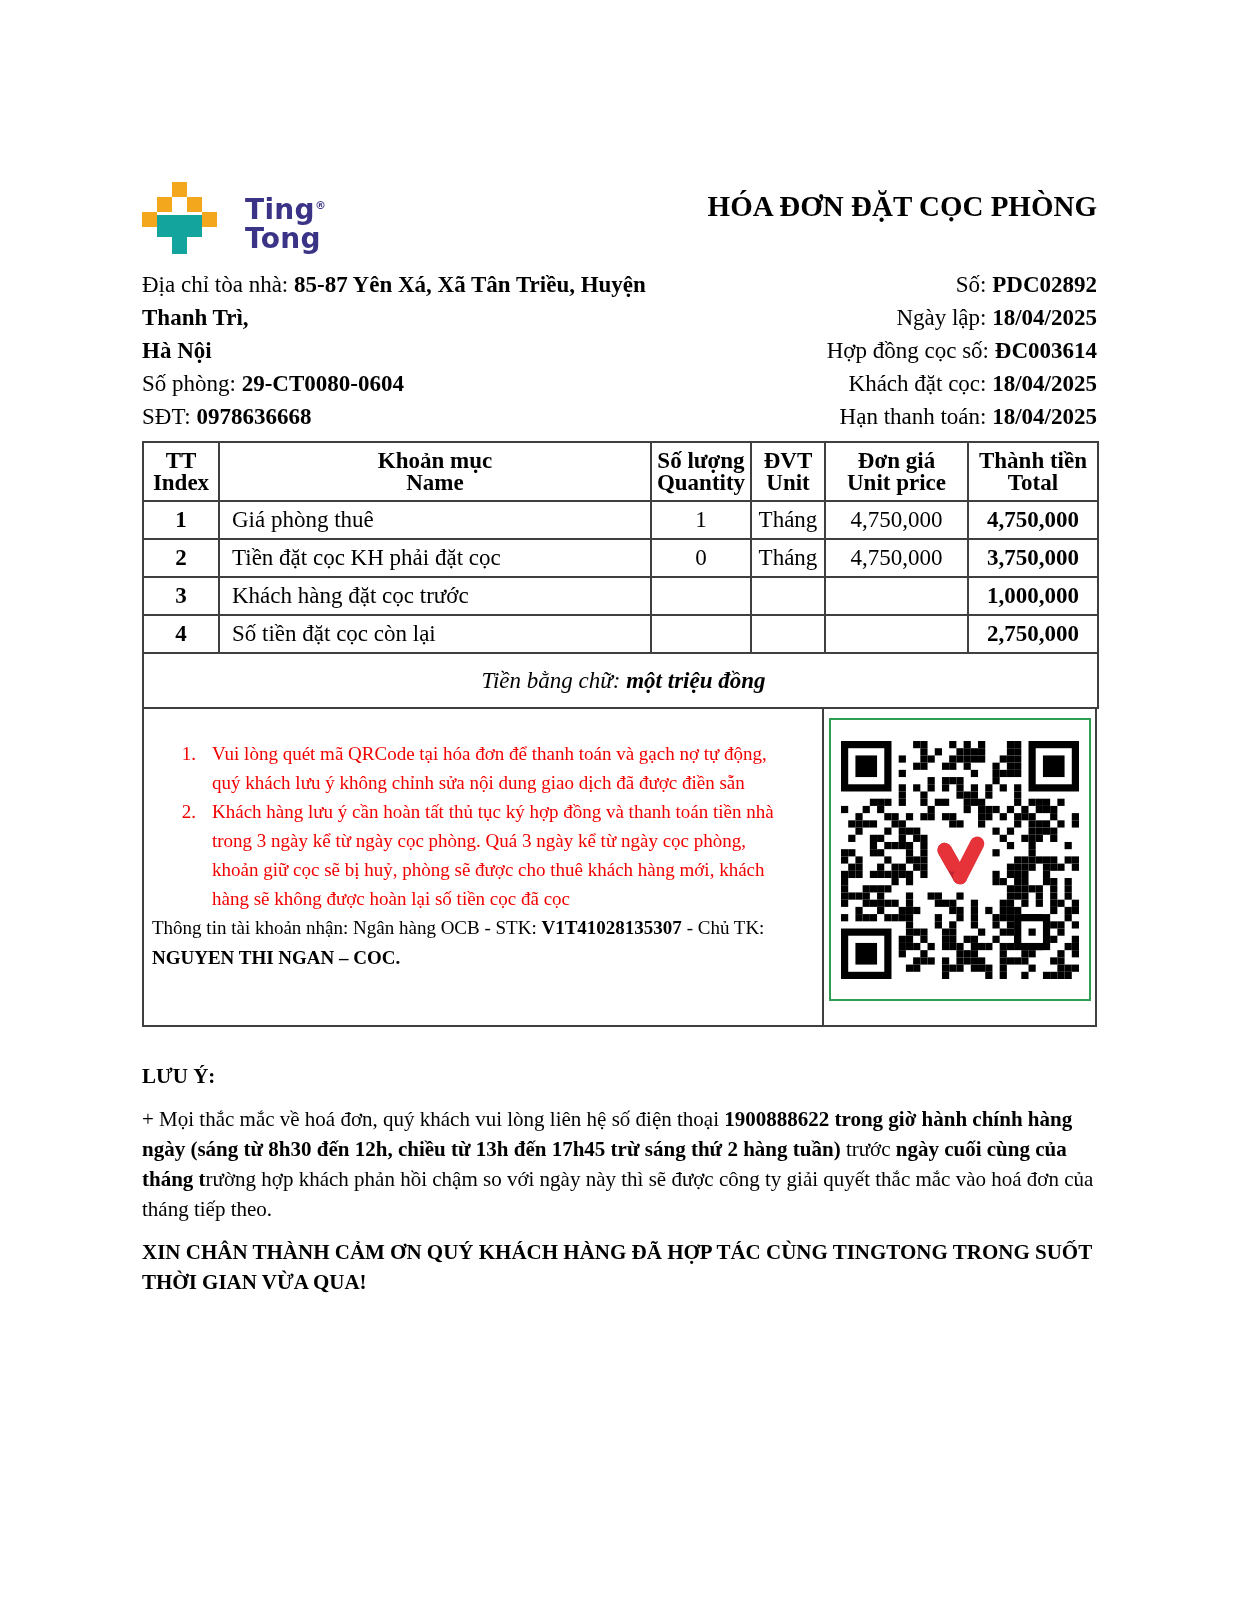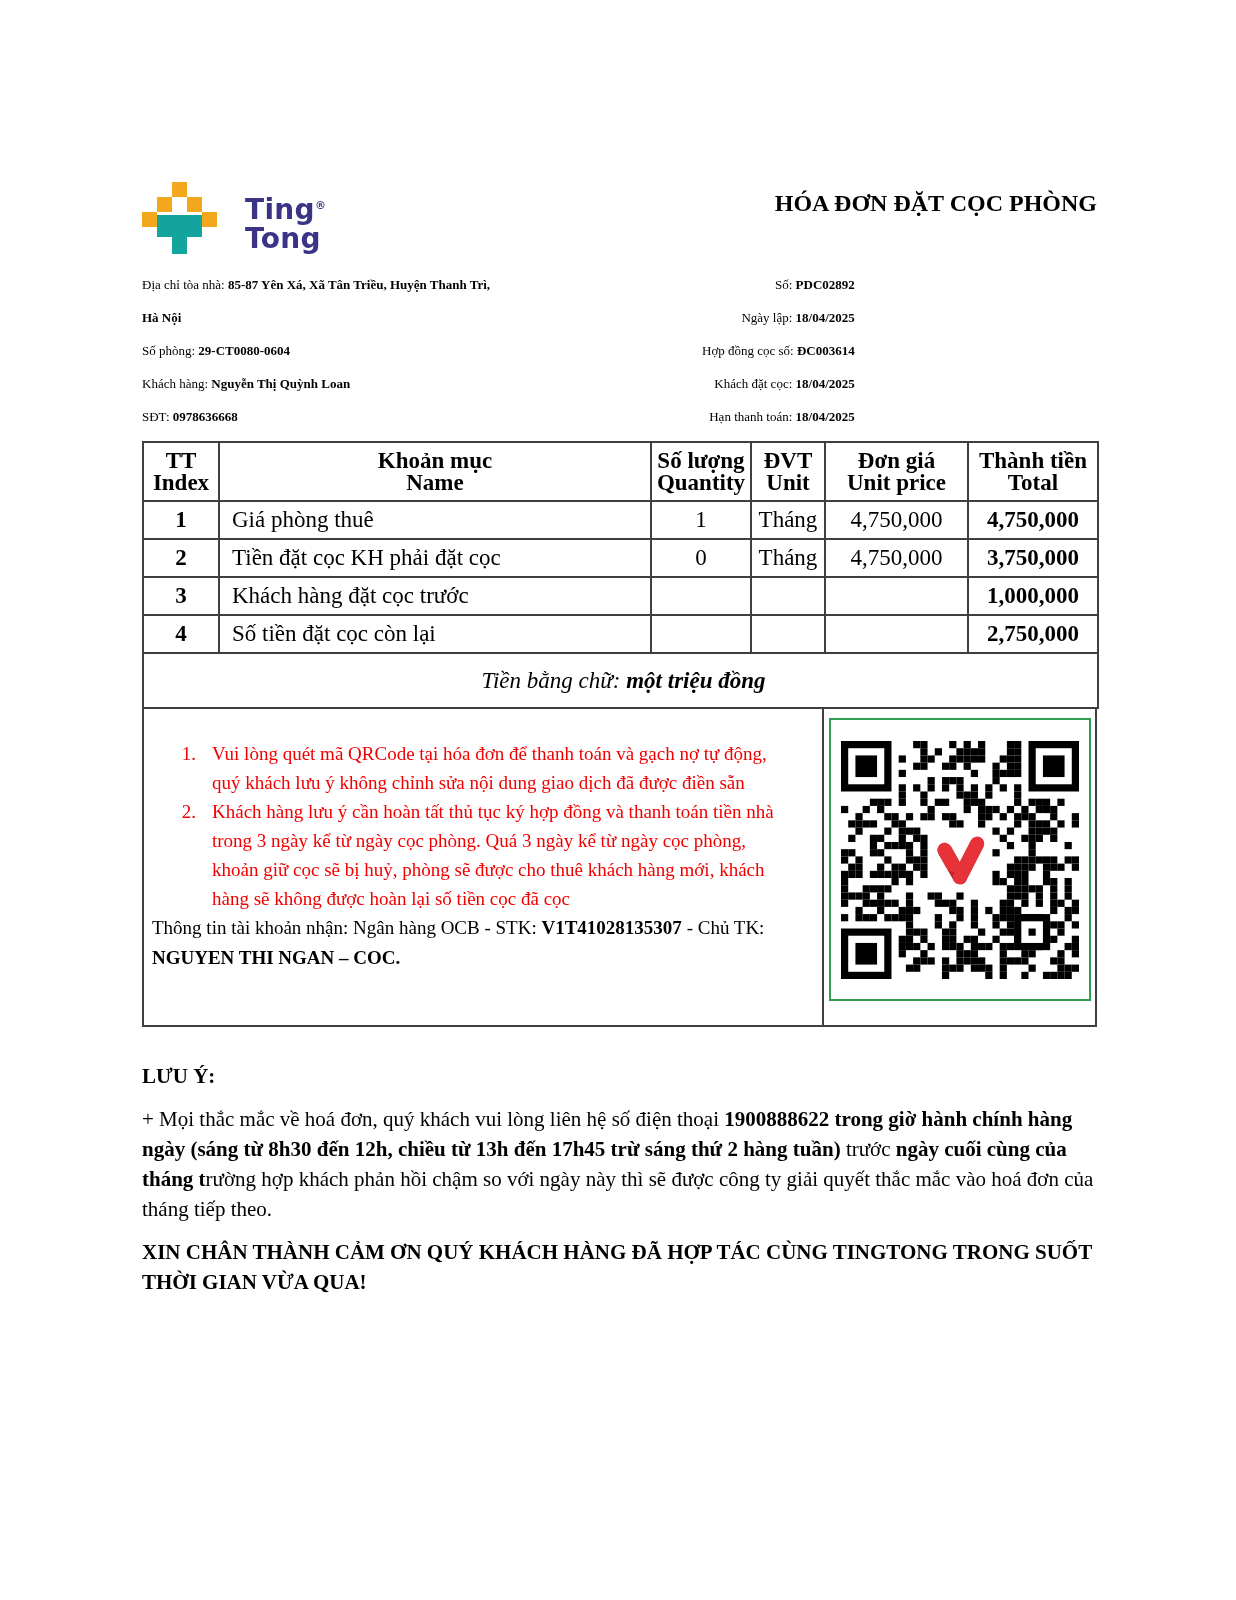--- a/index.html
+++ b/index.html
@@ -21,24 +21,24 @@
   .px { position:absolute; width:15px; height:15px; }
   .px.y { background: var(--logo-yellow, #f2a71c); }
   .tealblock { position:absolute; left:15px; top:33px; width:45px; height:22px; background: var(--logo-teal, #12a49d); }
   .tealstem  { position:absolute; left:30px; top:55px; width:15px; height:17px; background: var(--logo-teal, #12a49d); }
   .logo-text {
     font-family:"DejaVu Sans", sans-serif; font-weight:bold;
     color: var(--logo-navy, #3b3486);
     font-size:28px; line-height:29px; letter-spacing:0.3px; padding-top:8px;
   }
   .logo-text sup { font-size:11px; }
-  .doc-title { font-size:24px; font-weight:bold; padding-top:8px; }
+  .doc-title { font-size:29px; font-weight:bold; padding-top:8px; }
 
   
-  .info-row { display:flex; justify-content:flex-start; margin-top:8px; font-size:13px; line-height:33px; }
+  .info-row { display:flex; justify-content:space-between; margin-top:8px; font-size:23px; line-height:33px; }
   .info-left { width:560px; }
   .info-right { text-align:right; }
 
   
   table.inv { border-collapse:collapse; margin-top:8px; width:955px; font-size:23px; table-layout:fixed; }
   table.inv th, table.inv td { border:2px solid #3f3f3f; padding:0 4px; text-align:center; vertical-align:middle; }
   table.inv th { height:59px; }
   table.inv td { height:38px; }
   th .hline { display:block; line-height:22px; }
   .name-cell { text-align:left !important; padding-left:12px !important; }
@@ -99,23 +99,20 @@
     </div>
 
     <div class="info-row">
       <div class="info-left">
         <div>
           <span>Địa chỉ tòa nhà: </span><b>85-87 Yên Xá, Xã Tân Triều, Huyện Thanh Trì,</b>
           <div><b>Hà Nội</b></div>
         </div>
         <div>
           <span>Số phòng: </span><b>29-CT0080-0604</b>
-        </div>
-        <div>
-          <span>Khách hàng: </span><b>Nguyễn Thị Quỳnh Loan</b>
         </div>
         <div>
           <span>SĐT: </span><b>0978636668</b>
         </div>
       </div>
       <div class="info-right">
         <div><span>Số: </span><b>PDC02892</b></div>
         <div><span>Ngày lập: </span><b>18/04/2025</b></div>
         <div><span>Hợp đồng cọc số: </span><b>ĐC003614</b></div>
         <div><span>Khách đặt cọc: </span><b>18/04/2025</b></div>

